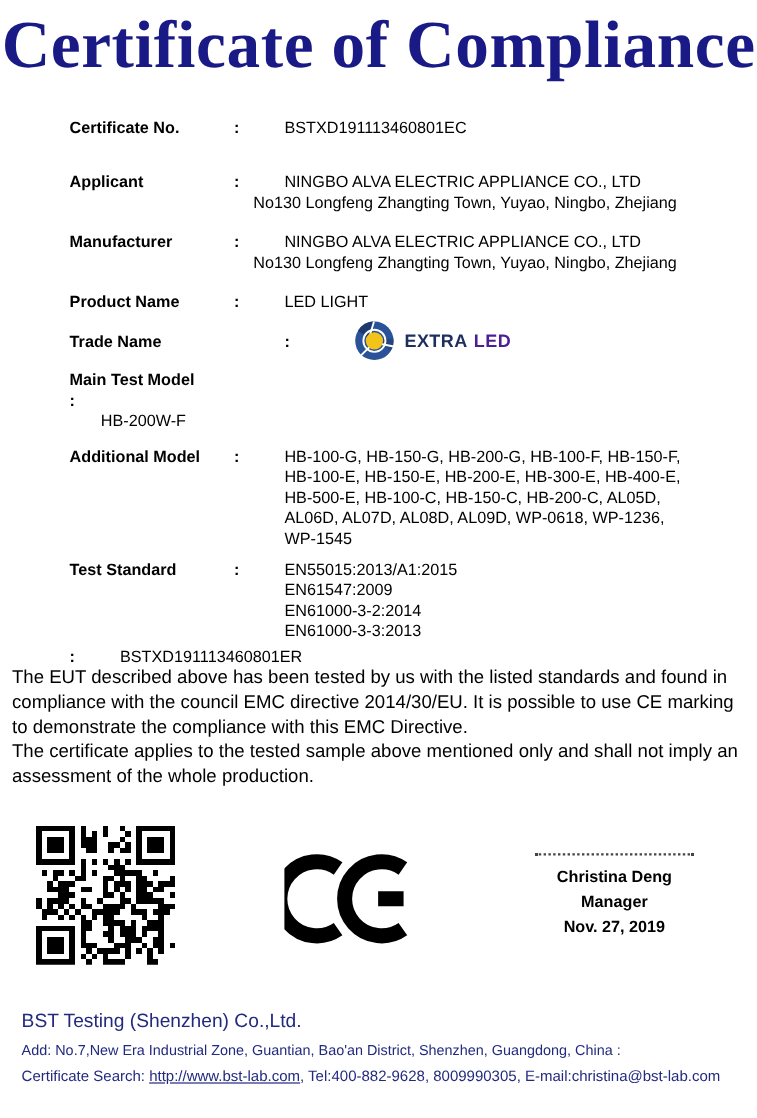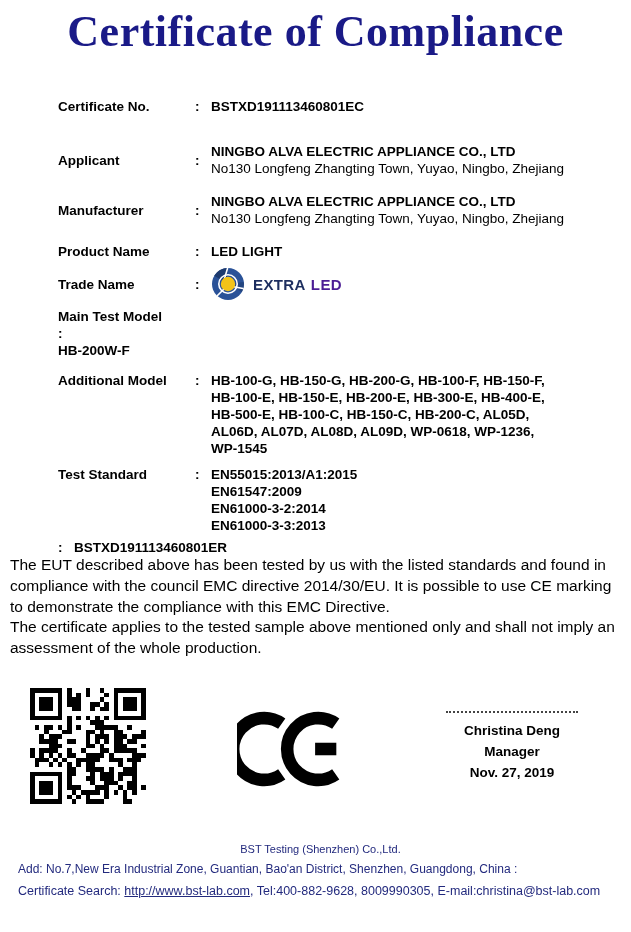--- a/index.html
+++ b/index.html
@@ -3,33 +3,33 @@
 <meta charset="utf-8">
 <style>
   html,body { margin:0; padding:0; background:#ffffff; }
   body { width:631px; height:932px; position:relative; overflow:hidden;
          font-family:"Liberation Sans", sans-serif; color:#000; }
 
   .page { position:absolute; inset:0; }
 
   .title { position:absolute; top:6px; left:0; right:0; margin:0;
            text-align:center; font-family:"Liberation Serif", serif;
-           font-weight:bold; font-size:44px; color:#1a1a87; letter-spacing:0.5px; }
+           font-weight:bold; font-size:56px; color:#1a1a87; letter-spacing:0.5px; }
 
   .fields { position:absolute; top:98px; left:58px; right:14px; }
   .frow { display:flex; font-size:13.5px; line-height:17px; }
   .flabel { width:137px; flex-shrink:0; font-weight:bold; }
   .fcolon { width:16px; flex-shrink:0; font-weight:bold; }
   .fvalue { flex:1; }
-  .bold { font-weight:bold; }
+  .bold { font-weight:normal;margin-left:26px; }
 
   .mb-cert { margin-bottom:28px; }
-  .mb-co   { margin-bottom:16px;align-items:center; }
+  .mb-co   { margin-bottom:16px; }
   .mb-prod { margin-bottom:6px; }
-  .mb-logo { margin-bottom:6px; }
+  .mb-logo { margin-bottom:6px;gap:42px; }
   .mb-main { margin-bottom:13px;flex-direction:column; }
   .mb-add  { margin-bottom:9px; }
   .mb-std  { margin-bottom:5px; }
 
   .row-center { align-items:center; }
 
   .brand-logo { display:flex; align-items:center; height:36px; }
   .brand-icon { width:34px; height:34px; display:block; }
   .brand-extra { margin-left:8px; font-weight:bold; font-size:15px;
                  color:#1d2e5f; letter-spacing:0.4px; }
@@ -43,21 +43,21 @@
   .qr svg { width:116px; height:116px; display:block; }
 
   .ce { position:absolute; left:237px; top:703px; width:108px; height:92px; }
   .ce svg { display:block; width:108px; height:92px; }
 
   .signature { position:absolute; left:440px; top:711px; width:144px;
                text-align:center; font-weight:bold; font-size:13.5px; line-height:21px; }
   .sig-line { width:132px; margin:0 auto 7px auto; border-top:2px dotted #444; height:0; }
 
   .footer { position:absolute; left:18px; right:8px; top:843px; color:#232a7e; }
-  .footer-company { font-size:11px; margin:0 0 7px 0;text-align:center; }
+  .footer-company { font-size:16px; margin:0 0 7px 0; }
   .footer-address { font-size:12px; margin:0 0 8px 0; }
   .footer-search { font-size:12.5px; margin:0; }
   .footer-search a { color:#232a7e; text-decoration:underline; }
 </style>
 </head>
 <body>
 
 <div class="page">
 
   <h1 class="title">Certificate of Compliance</h1>

